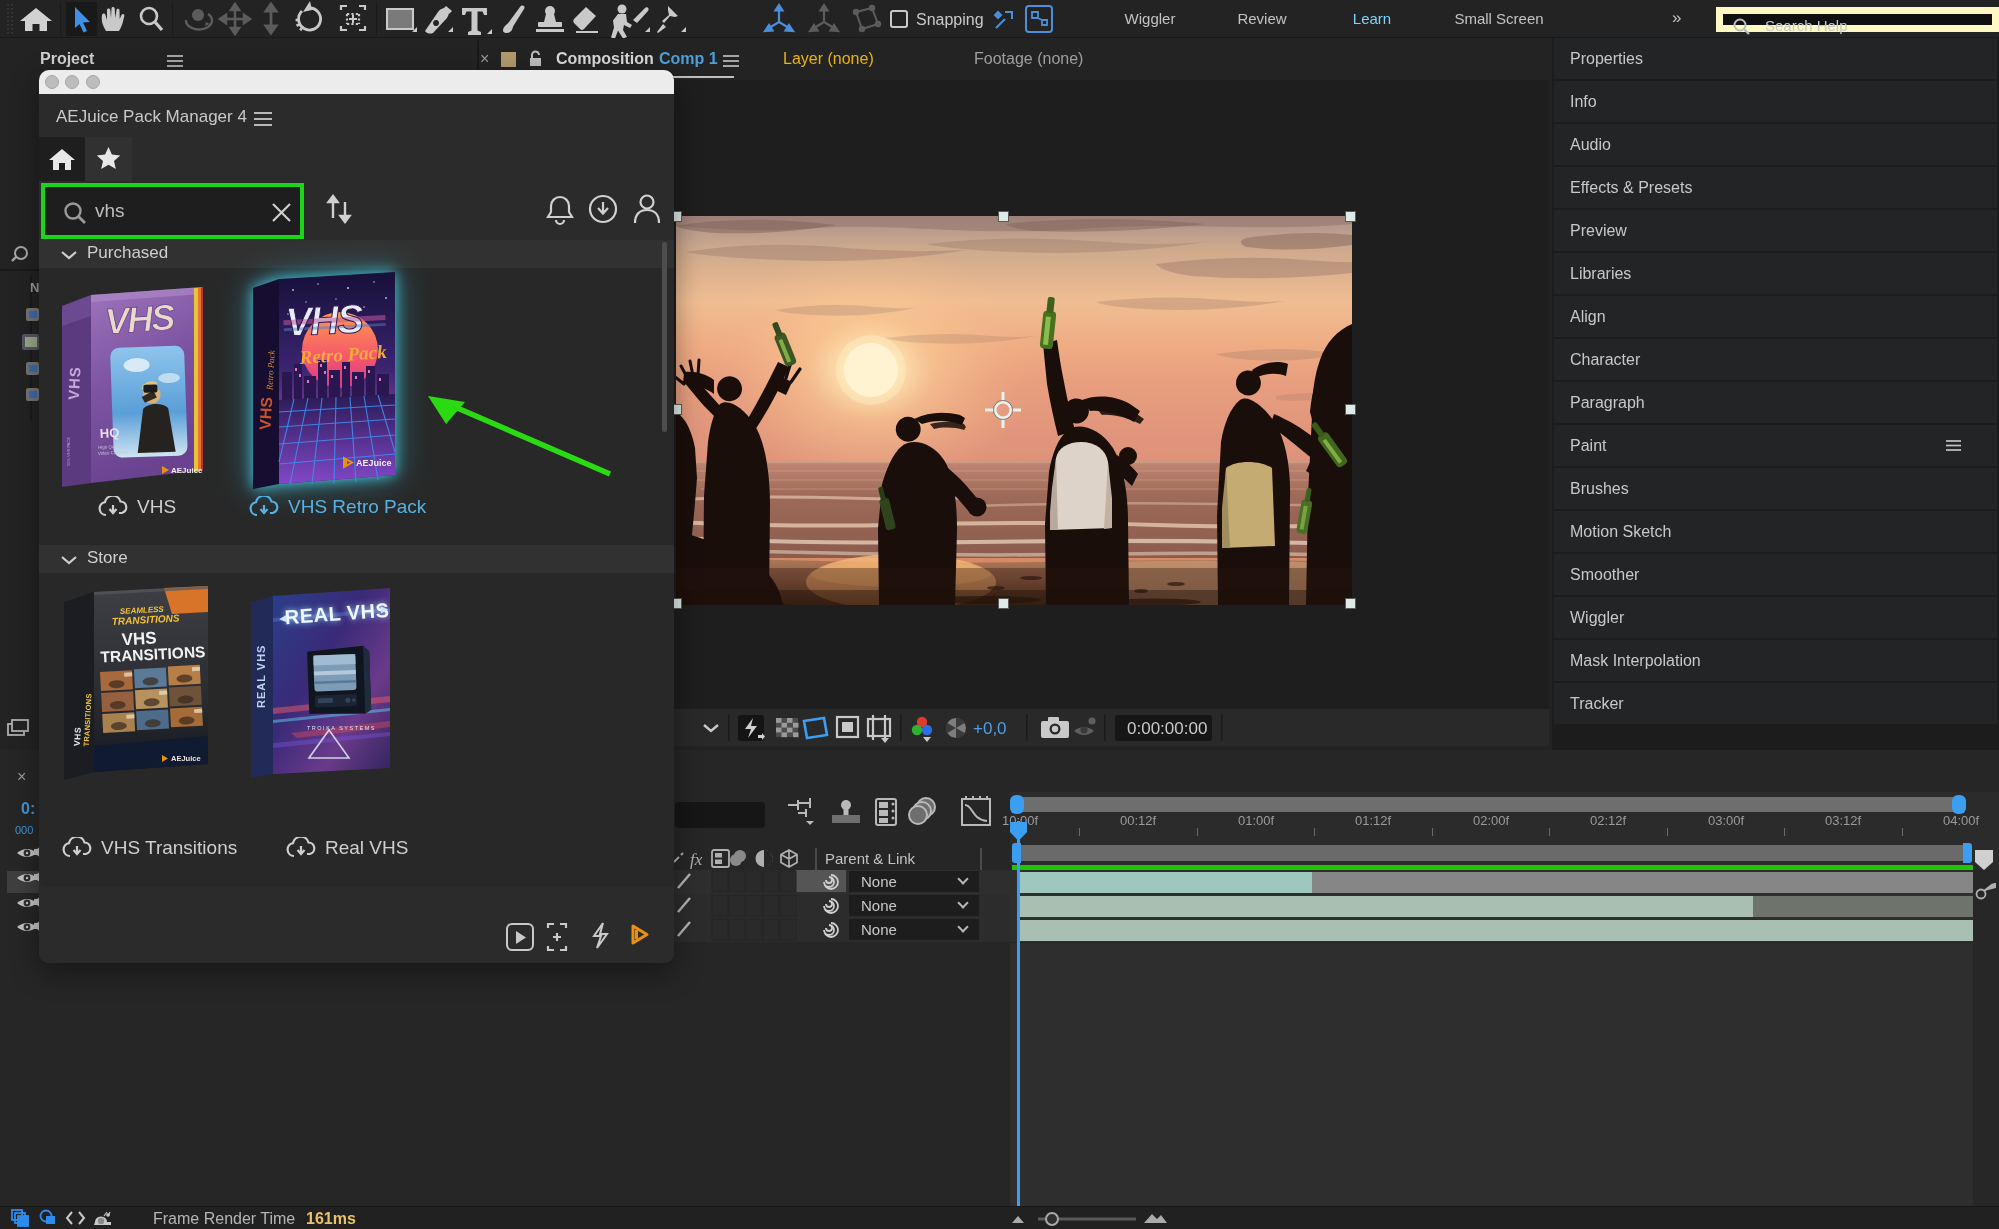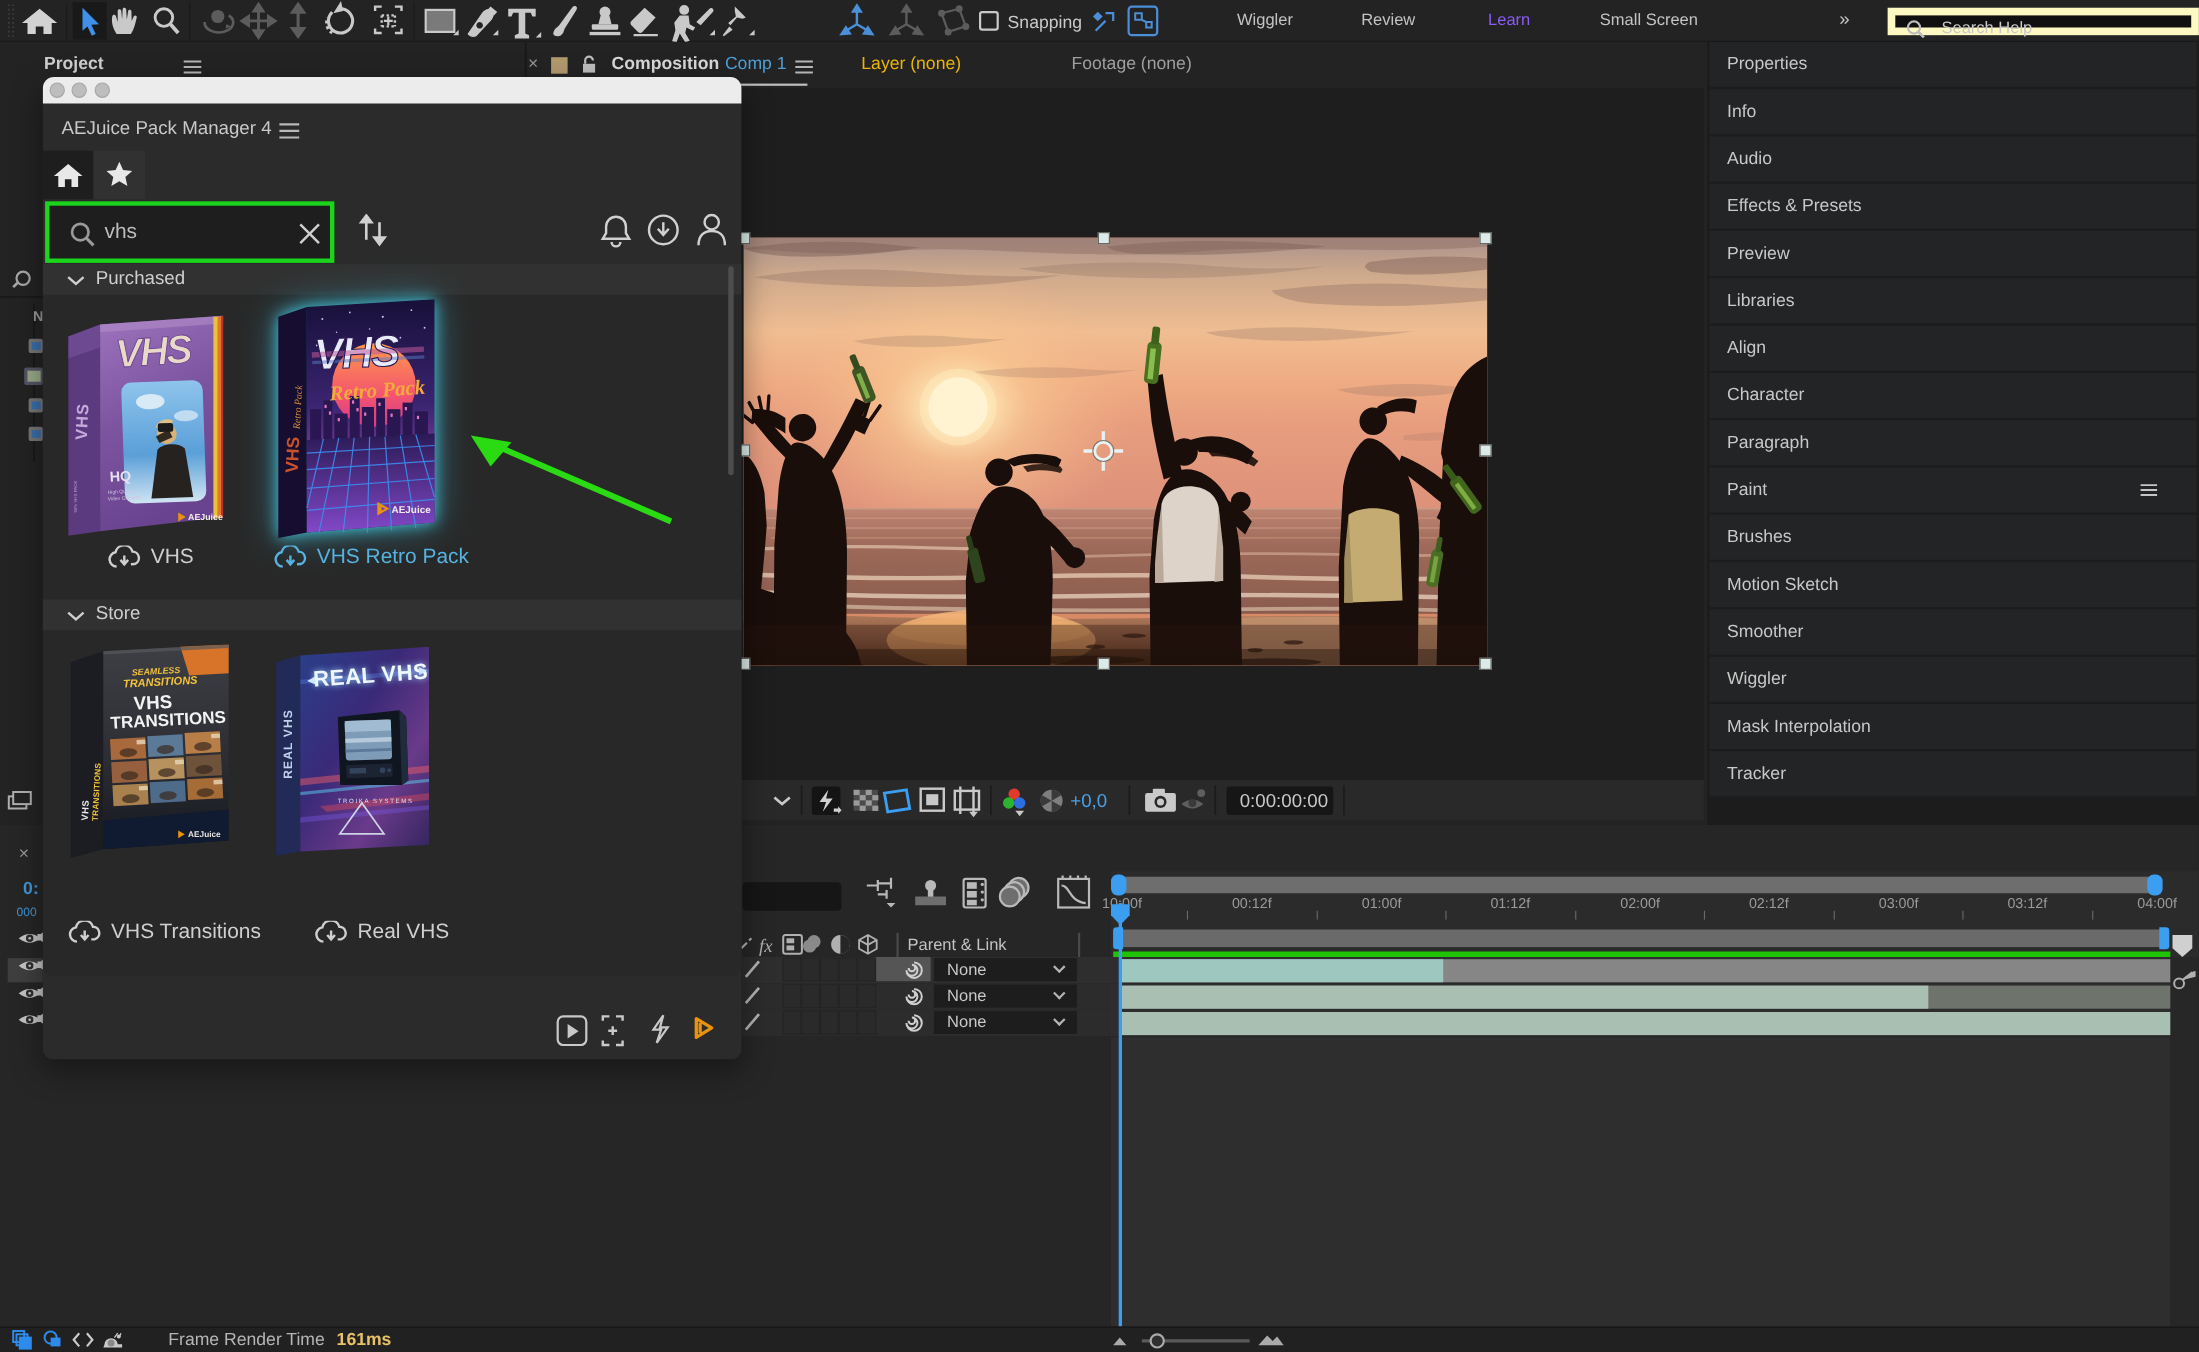--- a/index.html
+++ b/index.html
@@ -139,21 +139,21 @@
     <path d="M998 12 l-3 3 l3 3 l3 -3 z" fill="#4a8fd8"></path>
   </g>
   <rect x="1026" y="6" width="26" height="26" rx="3" fill="none" stroke="#4a8fd8" stroke-width="2"></rect>
   <g stroke="#4a8fd8" stroke-width="1.8" fill="none">
     <path d="M1032 12 h6 v6 h-6 z M1042 20 h5 v5 h-5 z M1038 18 l4 2"></path>
   </g>
 </svg>
 
 <div class="abs" style="left:1100px;top:10px;width:100px;text-align:center;font-size:15px;color:#c3c3c3">Wiggler</div>
 <div class="abs" style="left:1212px;top:10px;width:100px;text-align:center;font-size:15px;color:#c3c3c3">Review</div>
-<div class="abs" style="left:1322px;top:10px;width:100px;text-align:center;font-size:15px;color:#8b5cf6">Learn</div>
+<div class="abs" style="left:1322px;top:10px;width:100px;text-align:center;font-size:15px;color:#7dd3fc">Learn</div>
 <div class="abs" style="left:1424px;top:10px;width:150px;text-align:center;font-size:15px;color:#c3c3c3">Small Screen</div>
 <div class="abs" style="left:1672px;top:8px;font-size:17px;color:#c3c3c3;letter-spacing:-3px">»</div>
 <div class="abs" style="left:1716px;top:7px;width:283px;height:25px;background:#101010;border:7px solid #fef9c3">
   <svg width="22" height="18" style="position:absolute;left:8px;top:3px">
           <circle cx="9" cy="8" r="5.5" fill="none" stroke="#bdbdbd" stroke-width="2"></circle>
           <line x1="13" y1="12" x2="18" y2="17" stroke="#bdbdbd" stroke-width="2.4"></line>
         </svg>
   <span style="position:absolute;left:42px;top:3px;font-size:15px;color:#c9c9c9">Search Help</span>
 </div>
 </div>
@@ -168,21 +168,21 @@
           <line x1="1" y1="12" x2="17" y2="12"></line>
         </g>
       </svg>
   <span style="position:absolute;left:480px;top:11px;font-size:16px;color:#9a9a9a">×</span>
   <div style="position:absolute;left:501px;top:13px;width:15px;height:15px;background:#b29a6e"></div>
   <svg width="16" height="18" style="position:absolute;left:528px;top:11px">
         <rect x="2" y="8" width="11" height="8" fill="#bdbdbd"></rect>
         <path d="M4 8 v-3 a3.5 3.5 0 0 1 7 0" fill="none" stroke="#bdbdbd" stroke-width="2"></path>
       </svg>
   <span style="position:absolute;left:556px;top:11px;font-size:16px;font-weight:bold;color:#d8d8d8">Composition</span>
-  <span style="position:absolute;left:659px;top:11px;font-size:16px;font-weight:normal;color:#4e9fd8">Comp 1</span>
+  <span style="position:absolute;left:659px;top:11px;font-size:16px;font-weight:bold;color:#4e9fd8">Comp 1</span>
   <svg width="20" height="14" style="position:absolute;left:722px;top:15px">
         <g stroke="#b5b5b5" stroke-width="1.8">
           <line x1="1" y1="2" x2="17" y2="2"></line>
           <line x1="1" y1="7" x2="17" y2="7"></line>
           <line x1="1" y1="12" x2="17" y2="12"></line>
         </g>
       </svg>
   <div style="position:absolute;left:554px;top:37px;width:180px;height:2px;background:#c0c0c0"></div>
   <span style="position:absolute;left:783px;top:11px;font-size:16px;color:#eab308">Layer (none)</span>
   <span style="position:absolute;left:974px;top:11px;font-size:16px;color:#9f9f9f">Footage (none)</span>

